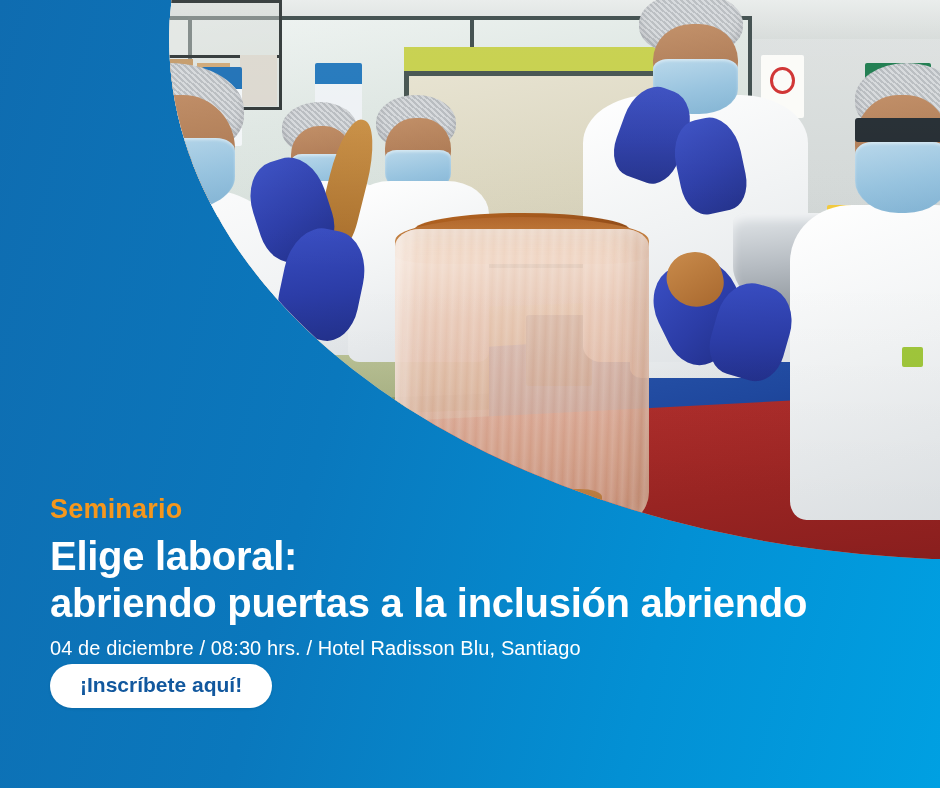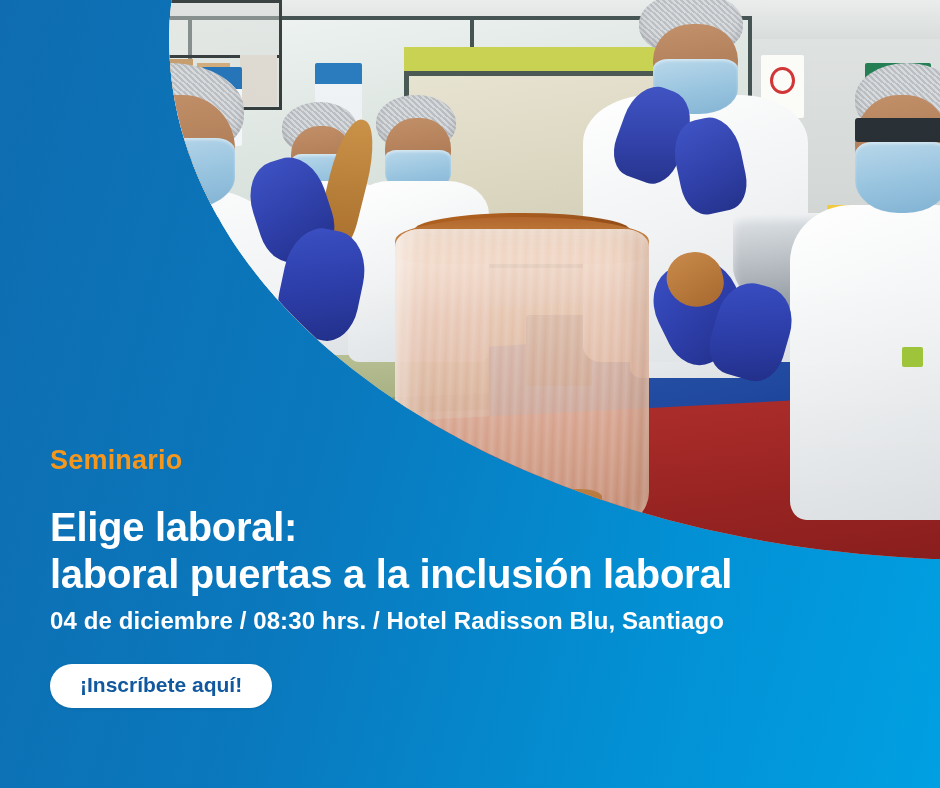--- a/index.html
+++ b/index.html
@@ -378,37 +378,37 @@
     position: absolute;
     left: 50px;
     bottom: 80px;
     width: 860px;
   }
   .eyebrow {
     color: #F5971D;
     font-size: 27px;
     font-weight: bold;
     letter-spacing: 0.2px;
-    margin: 0 0 29px 0;
+    margin: 0 0 9px 0;
     line-height: 1.1;
   }
   .headline {
     color: #ffffff;
     font-size: 40px;
     font-weight: bold;
     line-height: 1.16;
     margin: 0 0 10px 0;
     letter-spacing: -0.3px;
   }
   .headline .l2 { display: block; }
   .subline {
     color: #ffffff;
-    font-size: 24px;
-    font-weight: bold;
-    margin: 0 0 28px 0;
+    font-size: 20px;
+    font-weight: normal;
+    margin: 0 0 4px 0;
     line-height: 1.2;
     letter-spacing: 0.1px;
   }
   .cta {
     display: inline-block;
     background: #ffffff;
     color: #12589e;
     font-size: 21px;
     font-weight: bold;
     padding: 9px 30px 11px 30px;
@@ -525,21 +525,21 @@
       <div class="photo-grade"></div>
     </div>
   </div>
 
   <div class="content">
 
     <p class="eyebrow">Seminario</p>
 
     <h1 class="headline">
       <span class="l1">Elige laboral:</span>
-      <span class="l2">laboral puertas a la inclusión laboral</span>
+      <span class="l2">abriendo puertas a la inclusión abriendo</span>
     </h1>
 
     <p class="subline">04 de diciembre / 08:30 hrs. / Hotel Radisson Blu, Santiago</p>
 
     <a href="#" class="cta">¡Inscríbete aquí!</a>
   </div>
 
 </div>
 
 </body></html>

